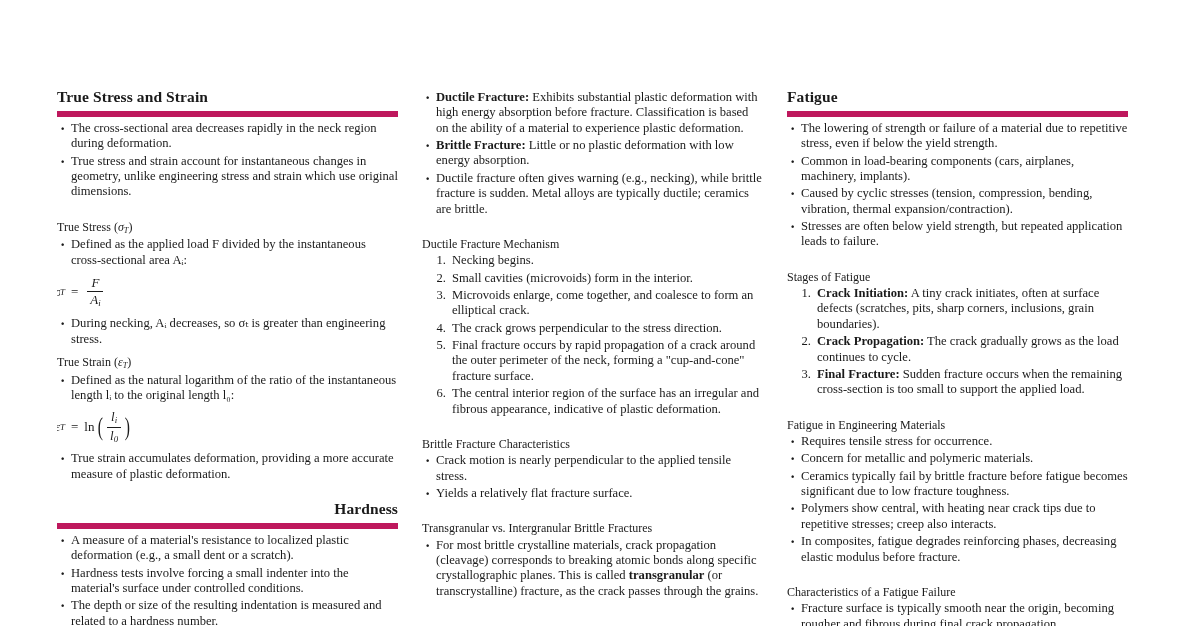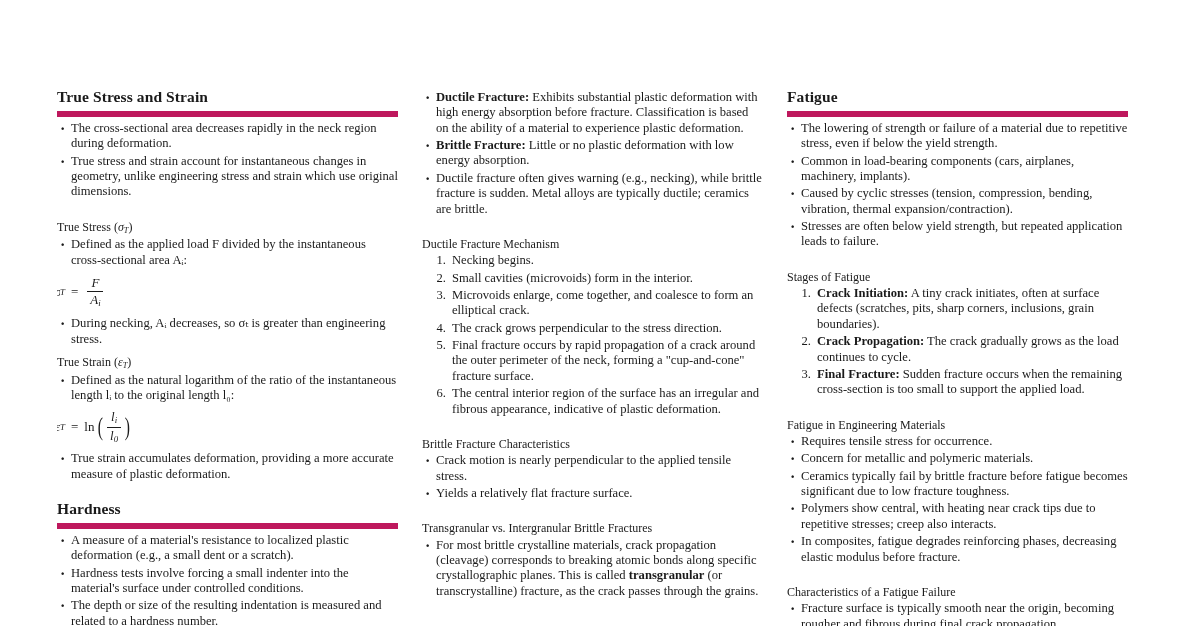--- a/index.html
+++ b/index.html
@@ -232,21 +232,21 @@
             <span class="den"><span class="mvar">l</span><span class="msub">0</span></span>
           </span>
           <span class="paren">)</span>
         </span>
       </div>
 
       <ul class="bullets">
         <li>True strain accumulates deformation, providing a more accurate measure of plastic deformation.</li>
       </ul>
 
-      <h1 class="sec-title" style="margin-top:18px;">Hardness</h1>
+      <h1 class="sec-title" style="margin-top:18px;text-align:right;">Hardness</h1>
 
       <ul class="bullets">
         <li>A measure of a material's resistance to localized plastic deformation (e.g., a small dent or a scratch).</li>
         <li>Hardness tests involve forcing a small indenter into the material's surface under controlled conditions.</li>
         <li>The depth or size of the resulting indentation is measured and related to a hardness number.</li>
         <li><b>Softer materials</b><span> result in larger and deeper indentations, and lower hardness numbers.</span></li>
       </ul>
 
     </div>
 

